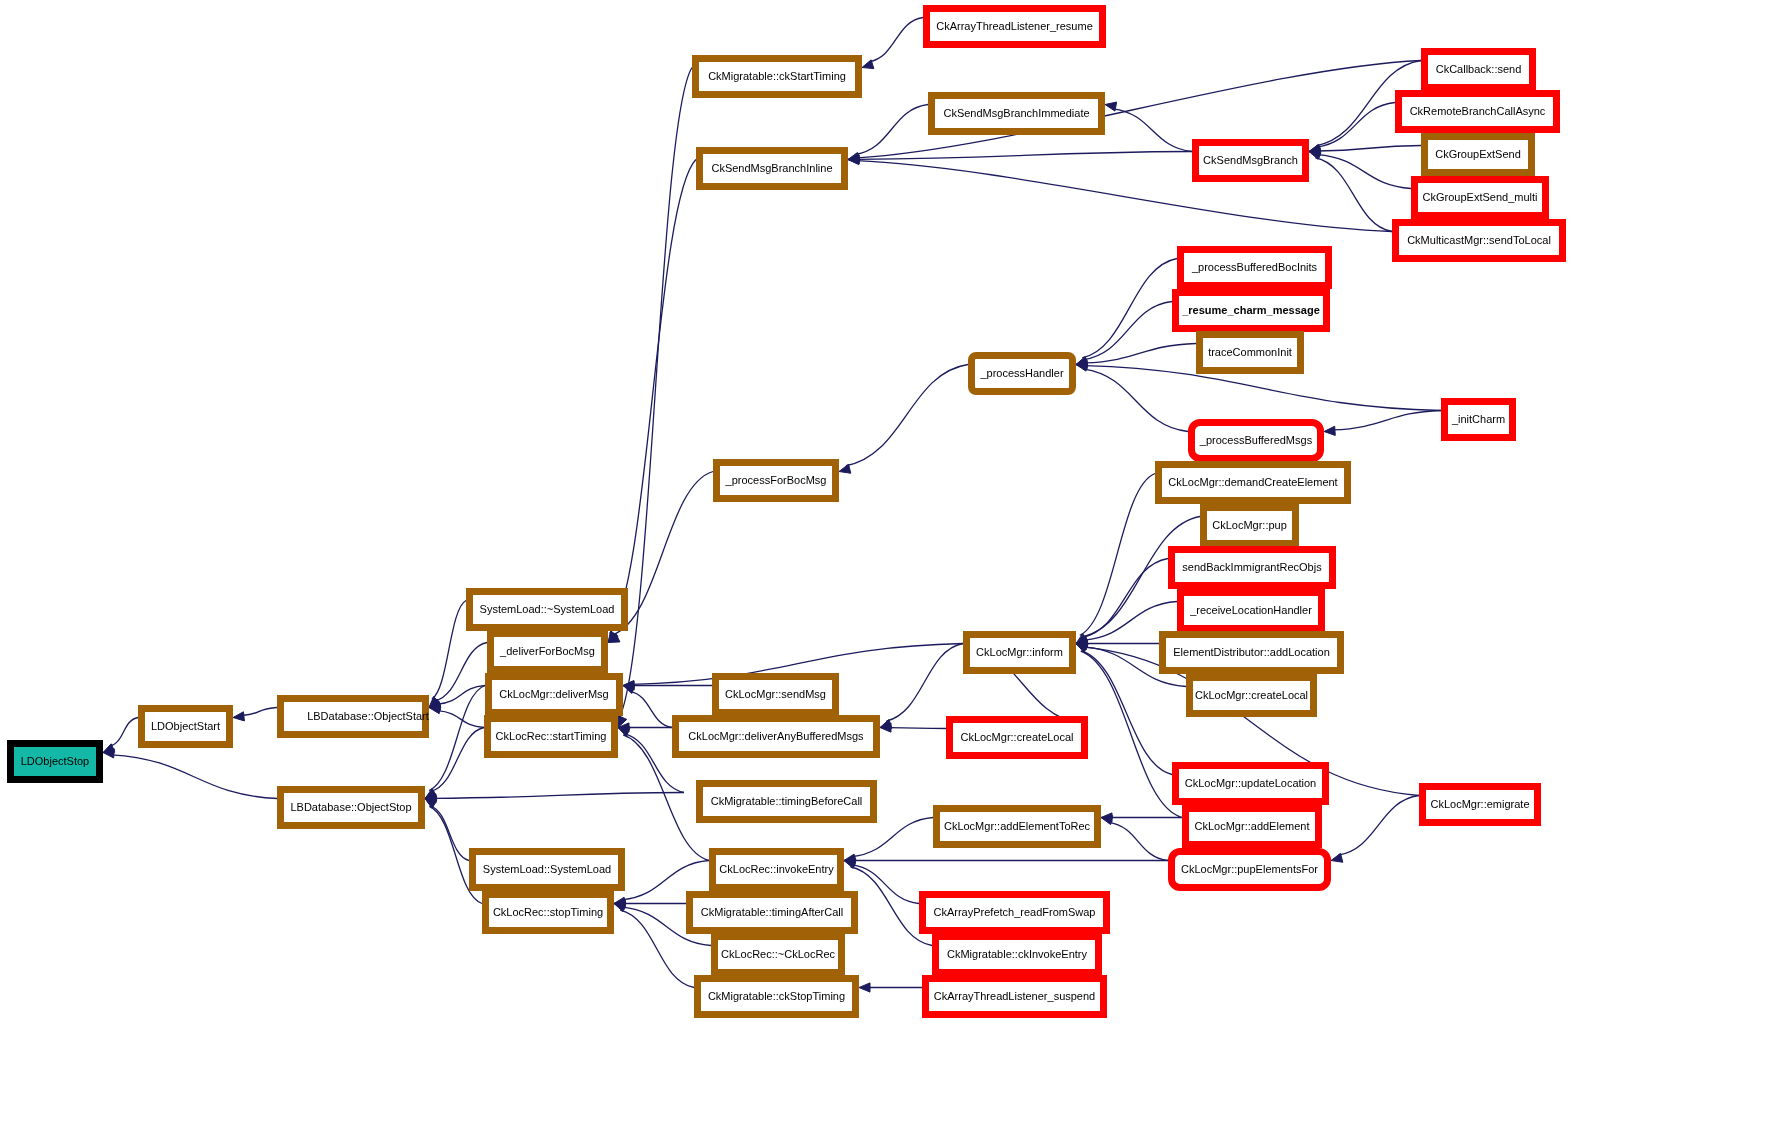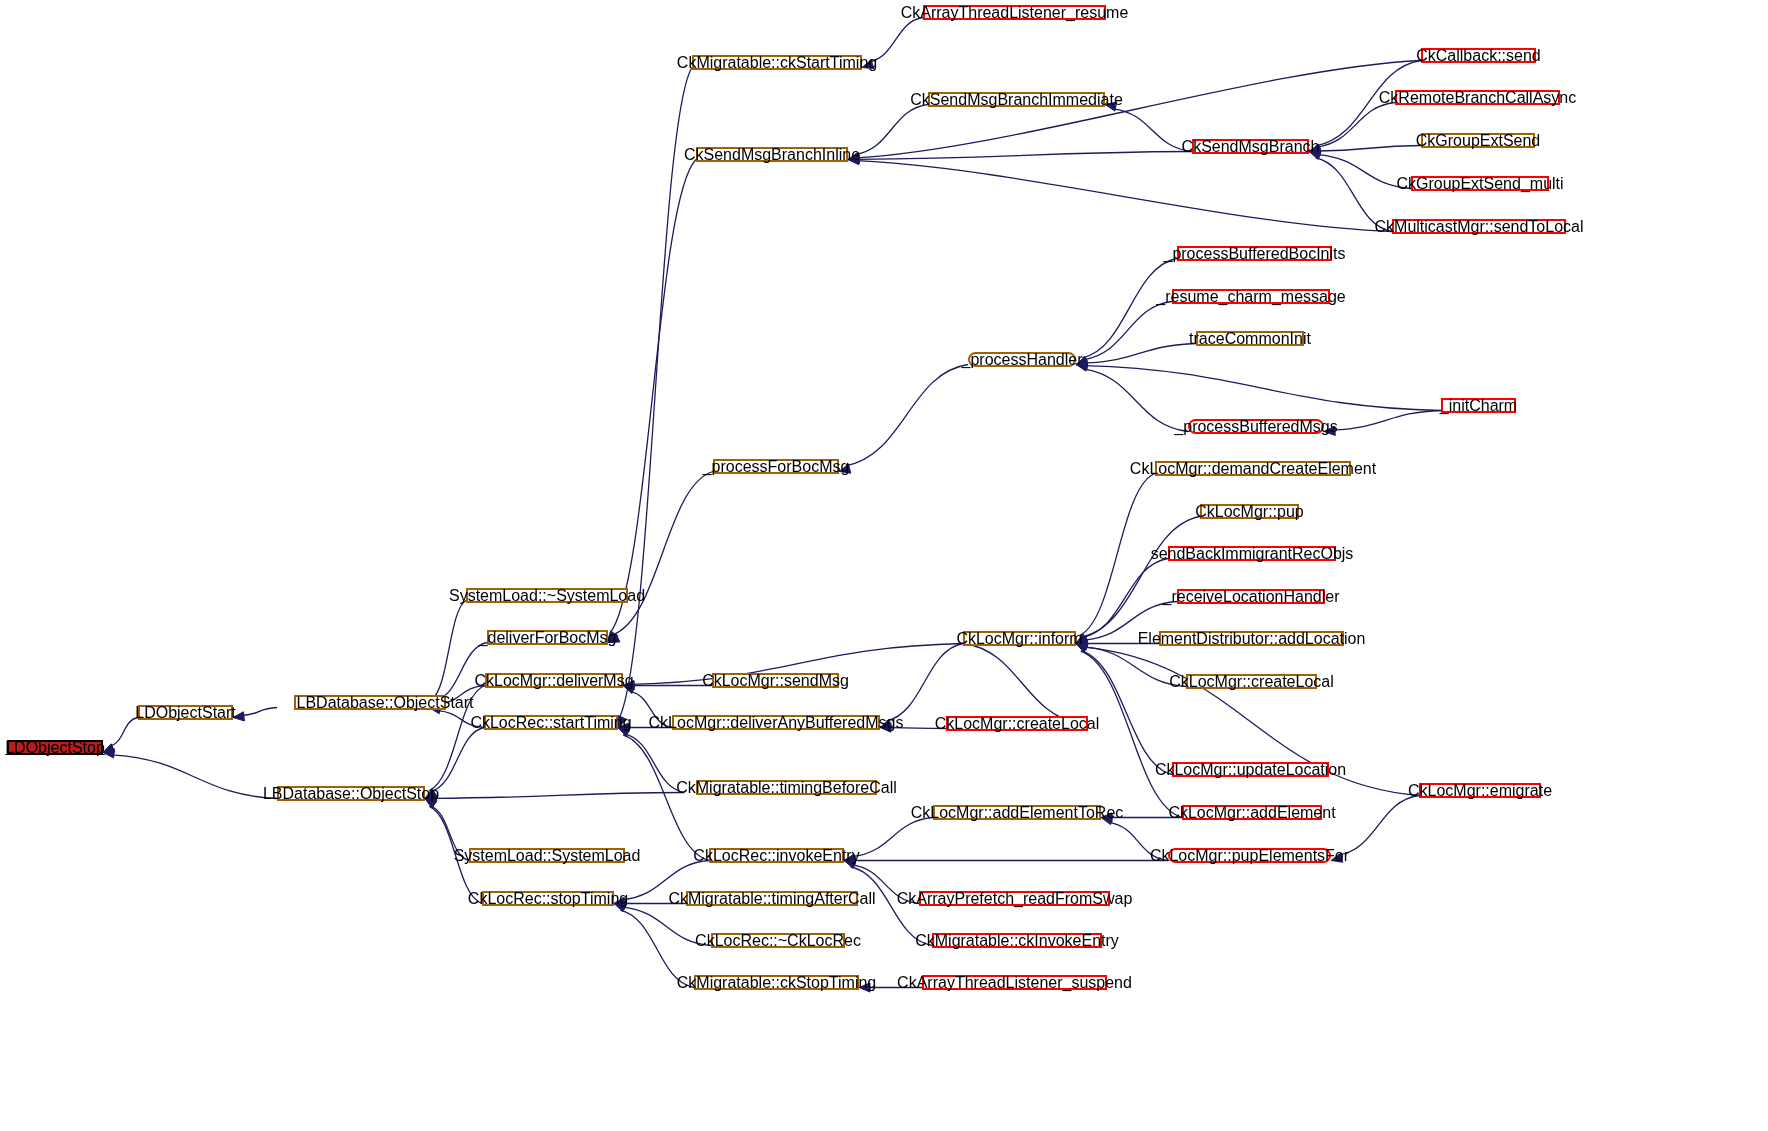--- a/index.html
+++ b/index.html
@@ -10,34 +10,34 @@
     background:#ffffff;
     font-family:"Liberation Sans", sans-serif;
     overflow:hidden;
   }
   svg.edges{position:absolute;left:0;top:0;width:1768px;height:1131px;}
   svg.edges path{fill:none;stroke:#1b1b5e;stroke-width:1.3;}
   svg.edges polygon{fill:#1b1b5e;stroke:#1b1b5e;stroke-width:1;}
   .node{
     position:absolute;
     box-sizing:border-box;
-    border:2px solid #a16207;
+    border:7px solid #a16207;
     background:#ffffff;
     color:#000000;
-    font-size:16px;
+    font-size:11px;
     line-height:1;
     display:flex;
     align-items:center;
     justify-content:center;
     white-space:nowrap;
-    height:15px;
+    height:43px;
     padding:0 6px;
   }
   .node.red{border-color:#ff0000;}
-  .node.current{background:#b91c1c;border-color:#000000;text-decoration:underline;}
+  .node.current{background:#14b8a6;border-color:#000000;}
   .node-label{pointer-events:none;}
 </style>
 </head>
 <body>
 
 <div id="graph-root">
   <svg class="edges" viewBox="0 0 1768 1131" xmlns="http://www.w3.org/2000/svg">
     <g id="edge-paths">
         <path d="M 138 717.5 C 122.25 720.3 125.11396103067892 742.636038969321 109.36396103067892 746.136038969321"></path>
         <polygon points="103,752.5 111.17205480318012,743.8179771773036 114.91979924877867,752.2200252353955"></polygon>
@@ -167,21 +167,21 @@
         <polygon points="1088,728.5 1076.283233370767,730.7084790594645 1078.1990710391078,721.7101699945031"></polygon>
       </g>
   </svg>
   <div id="node-layer">
       <div class="node current" style="left: 7px; top: 740px; width: 96px;">
         <span class="node-label">LDObjectStop</span>
       </div>
       <div class="node" style="left: 138px; top: 705px; width: 95px;">
         <span class="node-label">LDObjectStart</span>
       </div>
-      <div class="node" style="left: 294px; top: 695px; width: 152px; padding-left: 36px;">
+      <div class="node" style="left: 277px; top: 695px; width: 152px; padding-left: 36px;">
         <span class="node-label">LBDatabase::ObjectStart</span>
       </div>
       <div class="node" style="left: 277px; top: 786px; width: 148px;">
         <span class="node-label">LBDatabase::ObjectStop</span>
       </div>
       <div class="node" style="left: 466px; top: 588px; width: 162px;">
         <span class="node-label">SystemLoad::~SystemLoad</span>
       </div>
       <div class="node" style="left: 487px; top: 630px; width: 121px; text-align: right;">
         <span class="node-label">_deliverForBocMsg</span>
@@ -251,21 +251,21 @@
       </div>
       <div class="node red" style="left: 1392px; top: 219px; width: 174px;">
         <span class="node-label">CkMulticastMgr::sendToLocal</span>
       </div>
       <div class="node" style="left: 968px; top: 352px; width: 108px; border-radius: 8px;">
         <span class="node-label">_processHandler</span>
       </div>
       <div class="node red" style="left: 1177px; top: 246px; width: 155px;">
         <span class="node-label">_processBufferedBocInits</span>
       </div>
-      <div class="node red" style="left: 1172px; top: 289px; width: 158px;">
+      <div class="node red" style="left: 1172px; top: 289px; width: 158px; font-weight: bold;">
         <span class="node-label">_resume_charm_message</span>
       </div>
       <div class="node" style="left: 1196px; top: 331px; width: 108px;">
         <span class="node-label">traceCommonInit</span>
       </div>
       <div class="node red" style="left: 1188px; top: 419px; width: 136px; border-radius: 12px;">
         <span class="node-label">_processBufferedMsgs</span>
       </div>
       <div class="node red" style="left: 1441px; top: 398px; width: 75px;">
         <span class="node-label">_initCharm</span>

